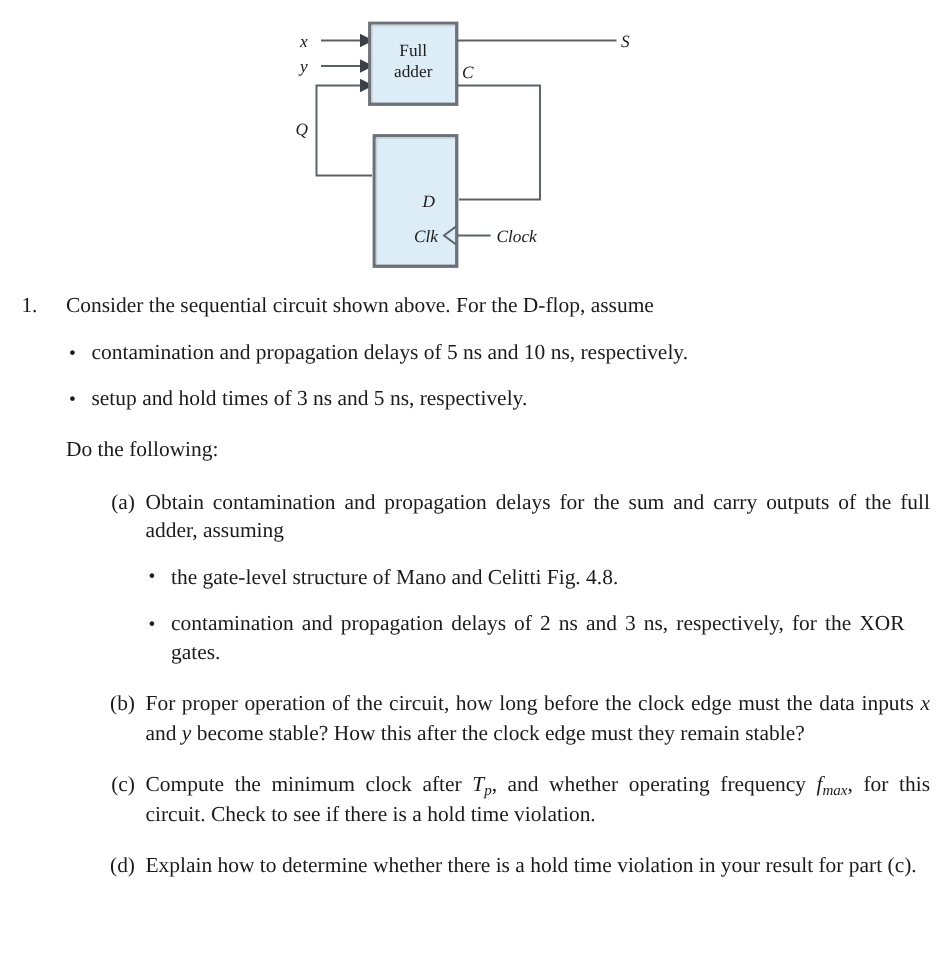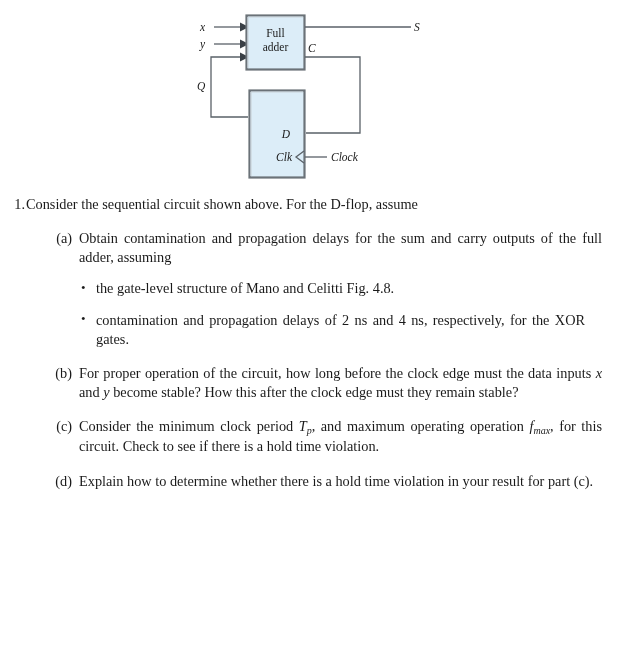--- a/index.html
+++ b/index.html
@@ -64,21 +64,21 @@
     display: flex;
     align-items: flex-start;
   }
   .prob-num {
     width: 17px;
     flex: 0 0 17px;
     text-align: right;
     margin-left: 8px;
   }
   .prob-body {
-    margin-left: 1px;
+    margin-left: 19px;
     width: 578px;
   }
 
   .lead {
     margin-top: 0;
   }
 
   ul.bullets {
     list-style: none;
     margin: 0;
@@ -209,43 +209,48 @@
 </div>
 
 <div id="problem">
 
   <div class="prob-row">
     <div class="prob-num">1.</div>
     <div class="prob-body">
 
       <div class="lead">Consider the sequential circuit shown above.  For the D-flop, assume</div>
 
-
+      <ul class="bullets lvl1">
+        <li>contamination and propagation delays of 5 ns and 10 ns, respectively.</li>
+        <li>setup and hold times of 3 ns and 5 ns, respectively.</li>
+      </ul>
+
+      <div class="dofollowing">Do the following:</div>
 
       <ol class="parts">
 
         <li>
           <div class="plabel">(a)</div>
           <div class="ptext">
             <span>Obtain contamination and propagation delays for the sum and carry outputs of the full adder, assuming</span>
             <ul class="bullets lvl2">
               <li>the gate-level structure of Mano and Celitti Fig. 4.8.</li>
-              <li>contamination and propagation delays of 2 ns and 4 ns, respectively, for the XOR gates.</li>
+              <li>contamination and propagation delays of 2 ns and 3 ns, respectively, for the XOR gates.</li>
             </ul>
           </div>
         </li>
 
         <li>
           <div class="plabel">(b)</div>
           <div class="ptext"><span>For proper operation of the circuit, how long before the clock edge must the data inputs </span><span class="mi">x</span><span> and </span><span class="mi">y</span><span> become stable?  How this after the clock edge must they remain stable?</span></div>
         </li>
 
         <li>
           <div class="plabel">(c)</div>
-          <div class="ptext"><span>Consider the minimum clock period </span><span class="mi">T</span><span class="sub">p</span><span>, and maximum operating operation </span><span class="mi">f</span><span class="sub">max</span><span>, for this circuit.  Check to see if there is a hold time violation.</span></div>
+          <div class="ptext"><span>Compute the minimum clock after </span><span class="mi">T</span><span class="sub">p</span><span>, and whether operating frequency </span><span class="mi">f</span><span class="sub">max</span><span>, for this circuit.  Check to see if there is a hold time violation.</span></div>
         </li>
 
         <li>
           <div class="plabel">(d)</div>
           <div class="ptext">Explain how to determine whether there is a hold time violation in your result for part (c).</div>
         </li>
 
       </ol>
     </div>
   </div>

